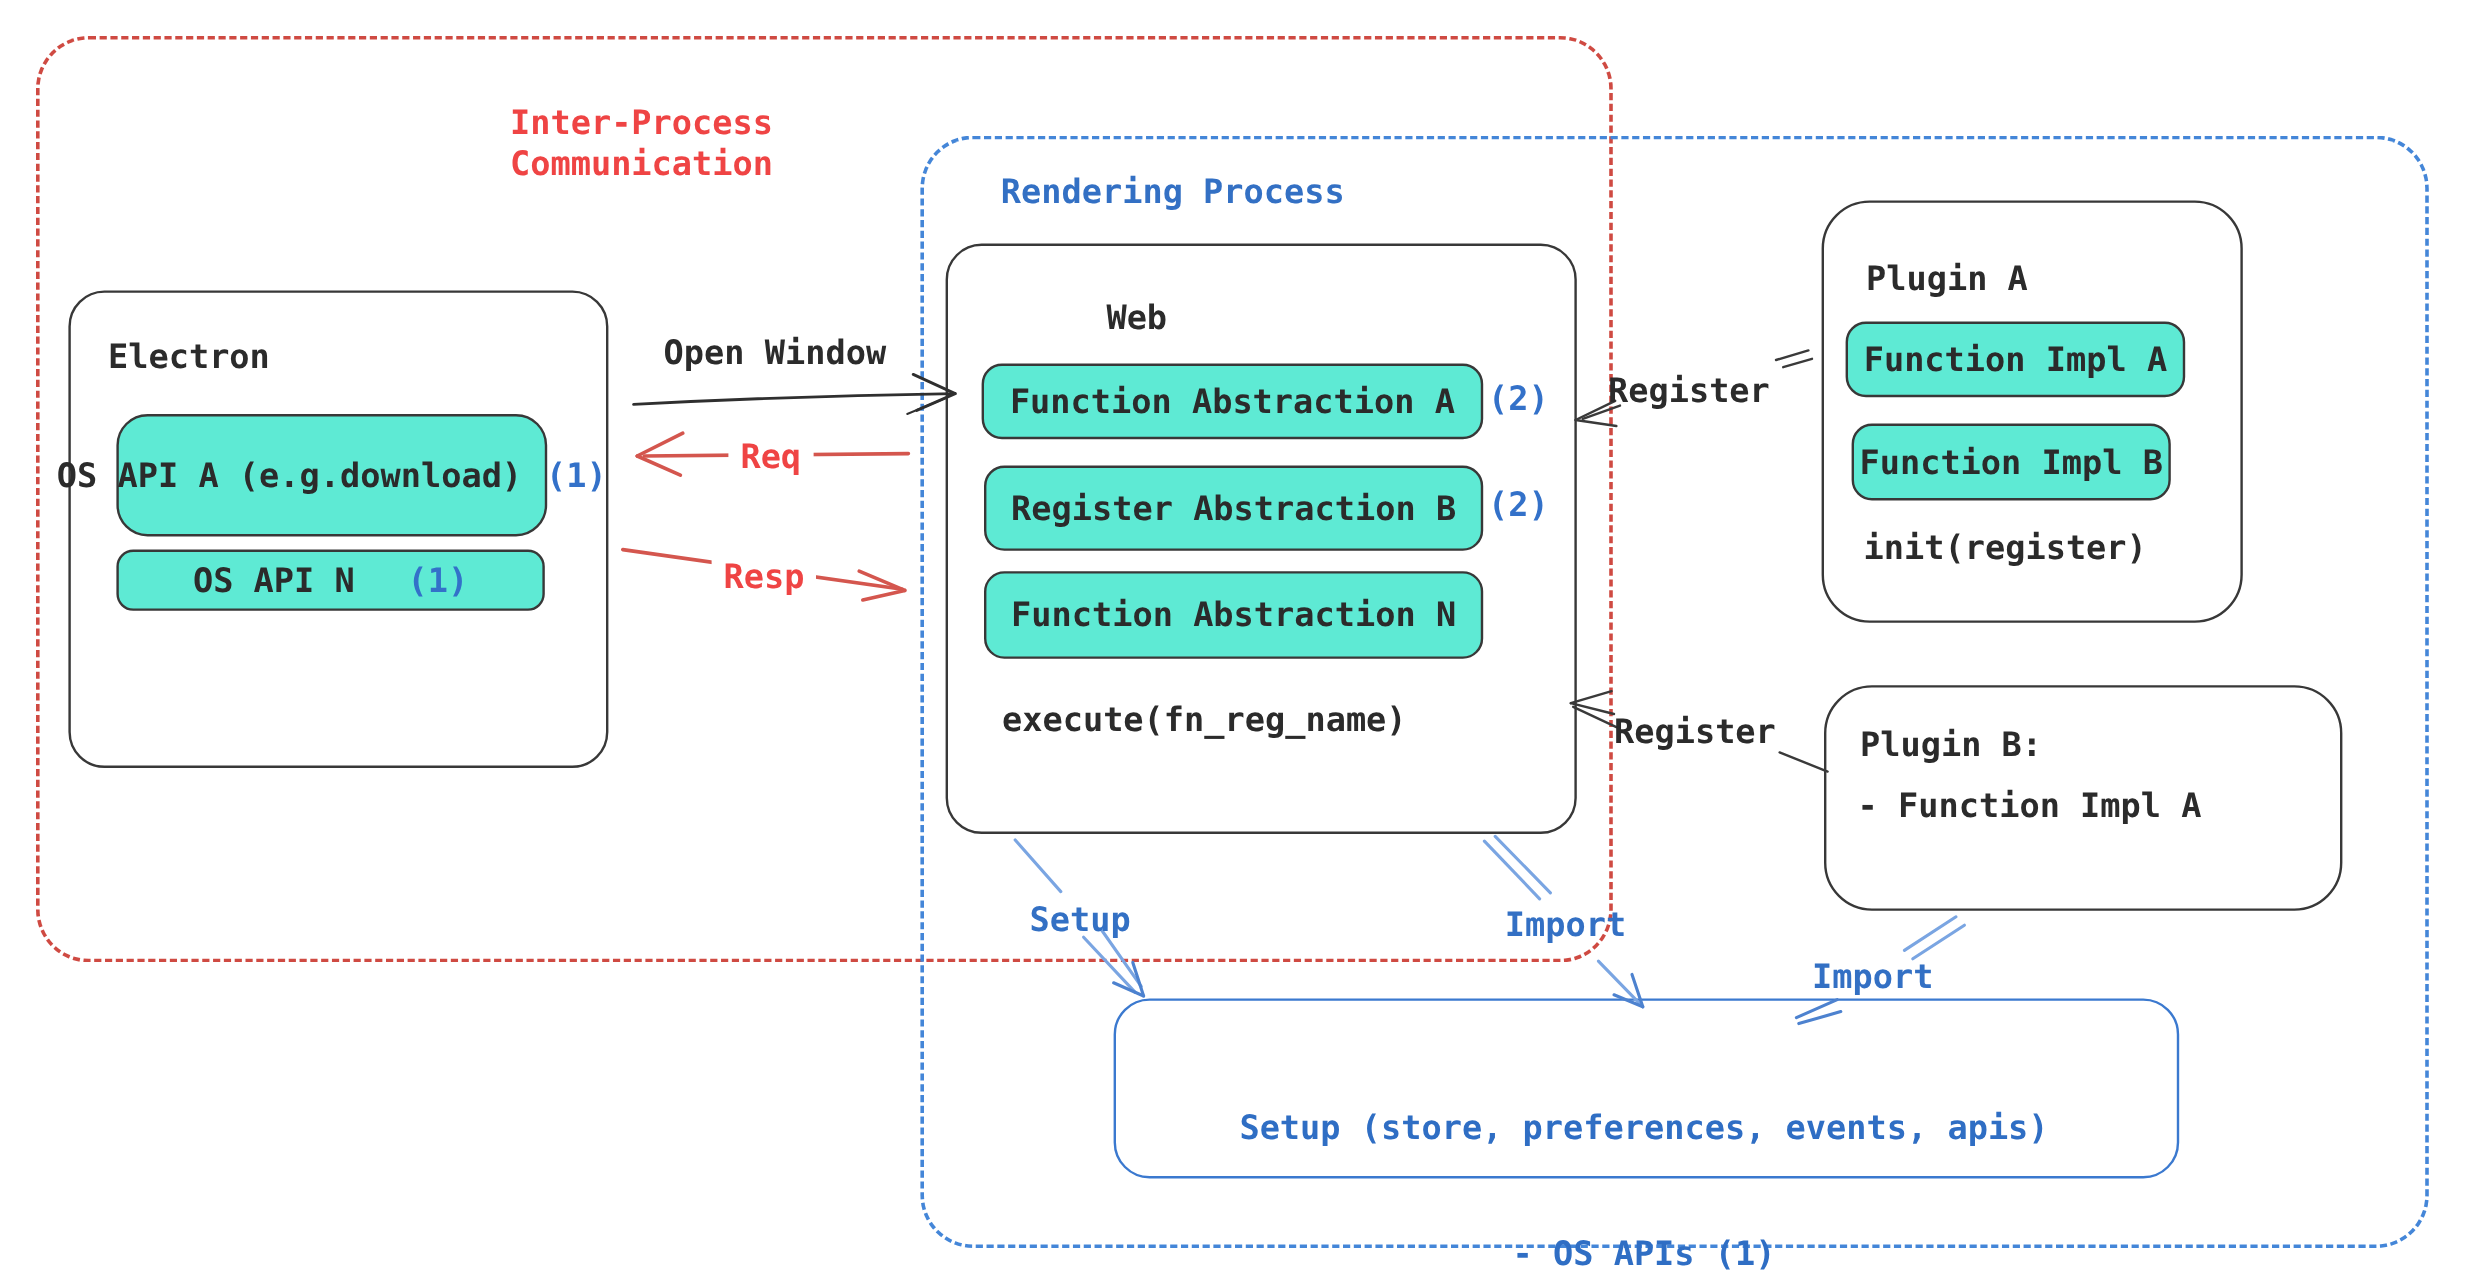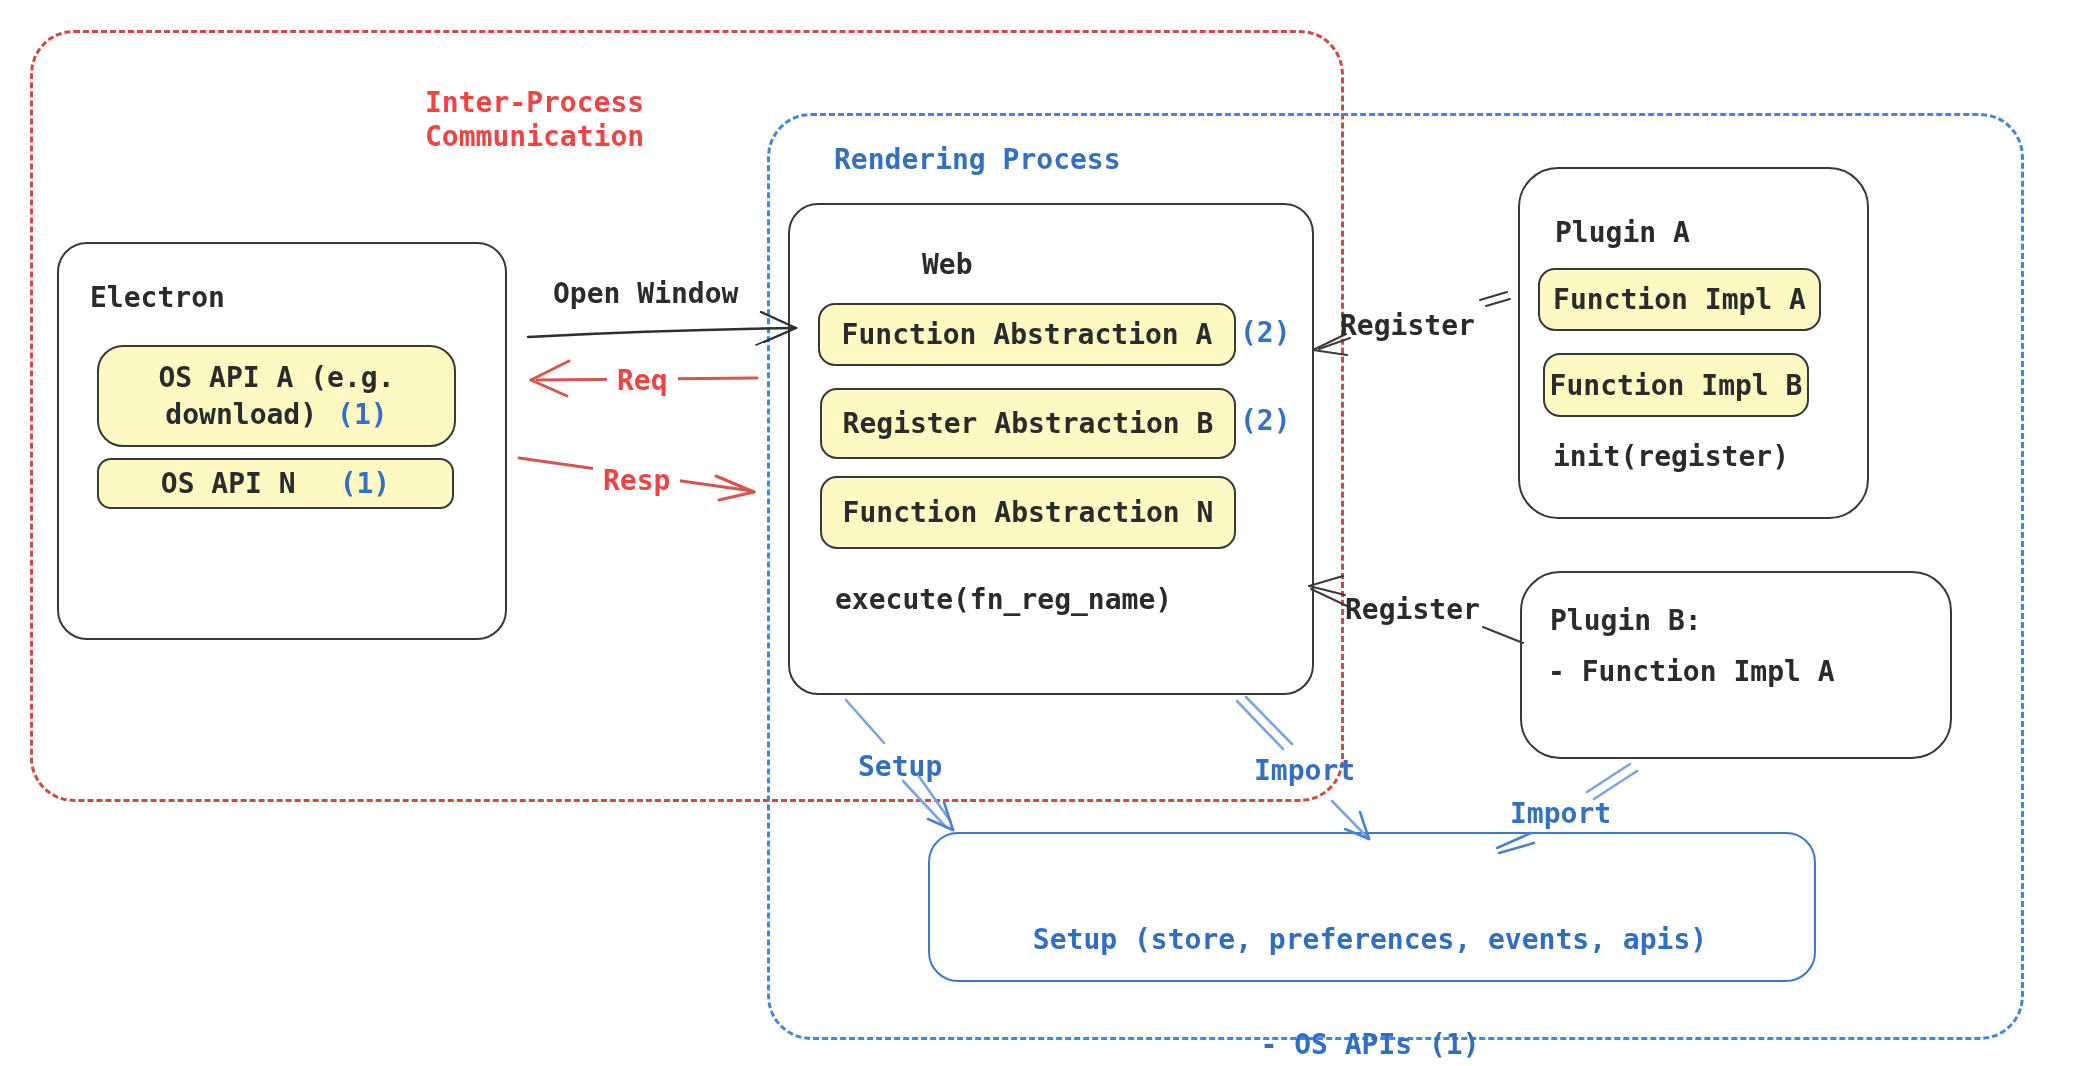--- a/index.html
+++ b/index.html
@@ -5,28 +5,28 @@
   html,body{margin:0;padding:0;background:#ffffff;}
   #canvas{
     position:relative;width:2074px;height:1066px;background:#ffffff;overflow:hidden;
     font-family:"DejaVu Sans Mono","Liberation Mono",monospace;
     color:#2b2b2b;
   }
   .region{position:absolute;border-radius:44px;background:transparent;}
   .region.red{border:3px dashed #cf4a42;}
   .region.blue{border:3px dashed #4486d8;}
   .box{position:absolute;border:2.4px solid #383838;border-radius:30px;background:#ffffff;}
-  .ibox{position:absolute;border:2.2px solid #383838;border-radius:17px;background:#fef9c3;
+  .ibox{position:absolute;border:2.2px solid #383838;border-radius:17px;background:#5eead4;
         display:flex;align-items:center;justify-content:center;}
   .lbl{position:absolute;font-size:28px;font-weight:600;line-height:34px;white-space:nowrap;}
   .red-t{color:#ef4444;}
   .blue-t{color:#3370c4;}
   .badge{color:#3371c9;font-weight:600;}
   .txt{font-size:28px;font-weight:600;white-space:nowrap;}
-  .center2{display:flex;flex-direction:column;align-items:center;justify-content:center;
+  .center2{display:flex;flex-direction:row;align-items:center;justify-content:center;
            height:100%;line-height:37px;}
   .mask{background:#ffffff;padding:0 10px;}
   svg{position:absolute;left:0;top:0;pointer-events:none;}
   .corelines{position:absolute;text-align:center;color:#2f6ec4;font-weight:600;
              font-size:28px;line-height:35px;white-space:pre;}
 </style>
 </head>
 <body>
 
 <div id="canvas">

